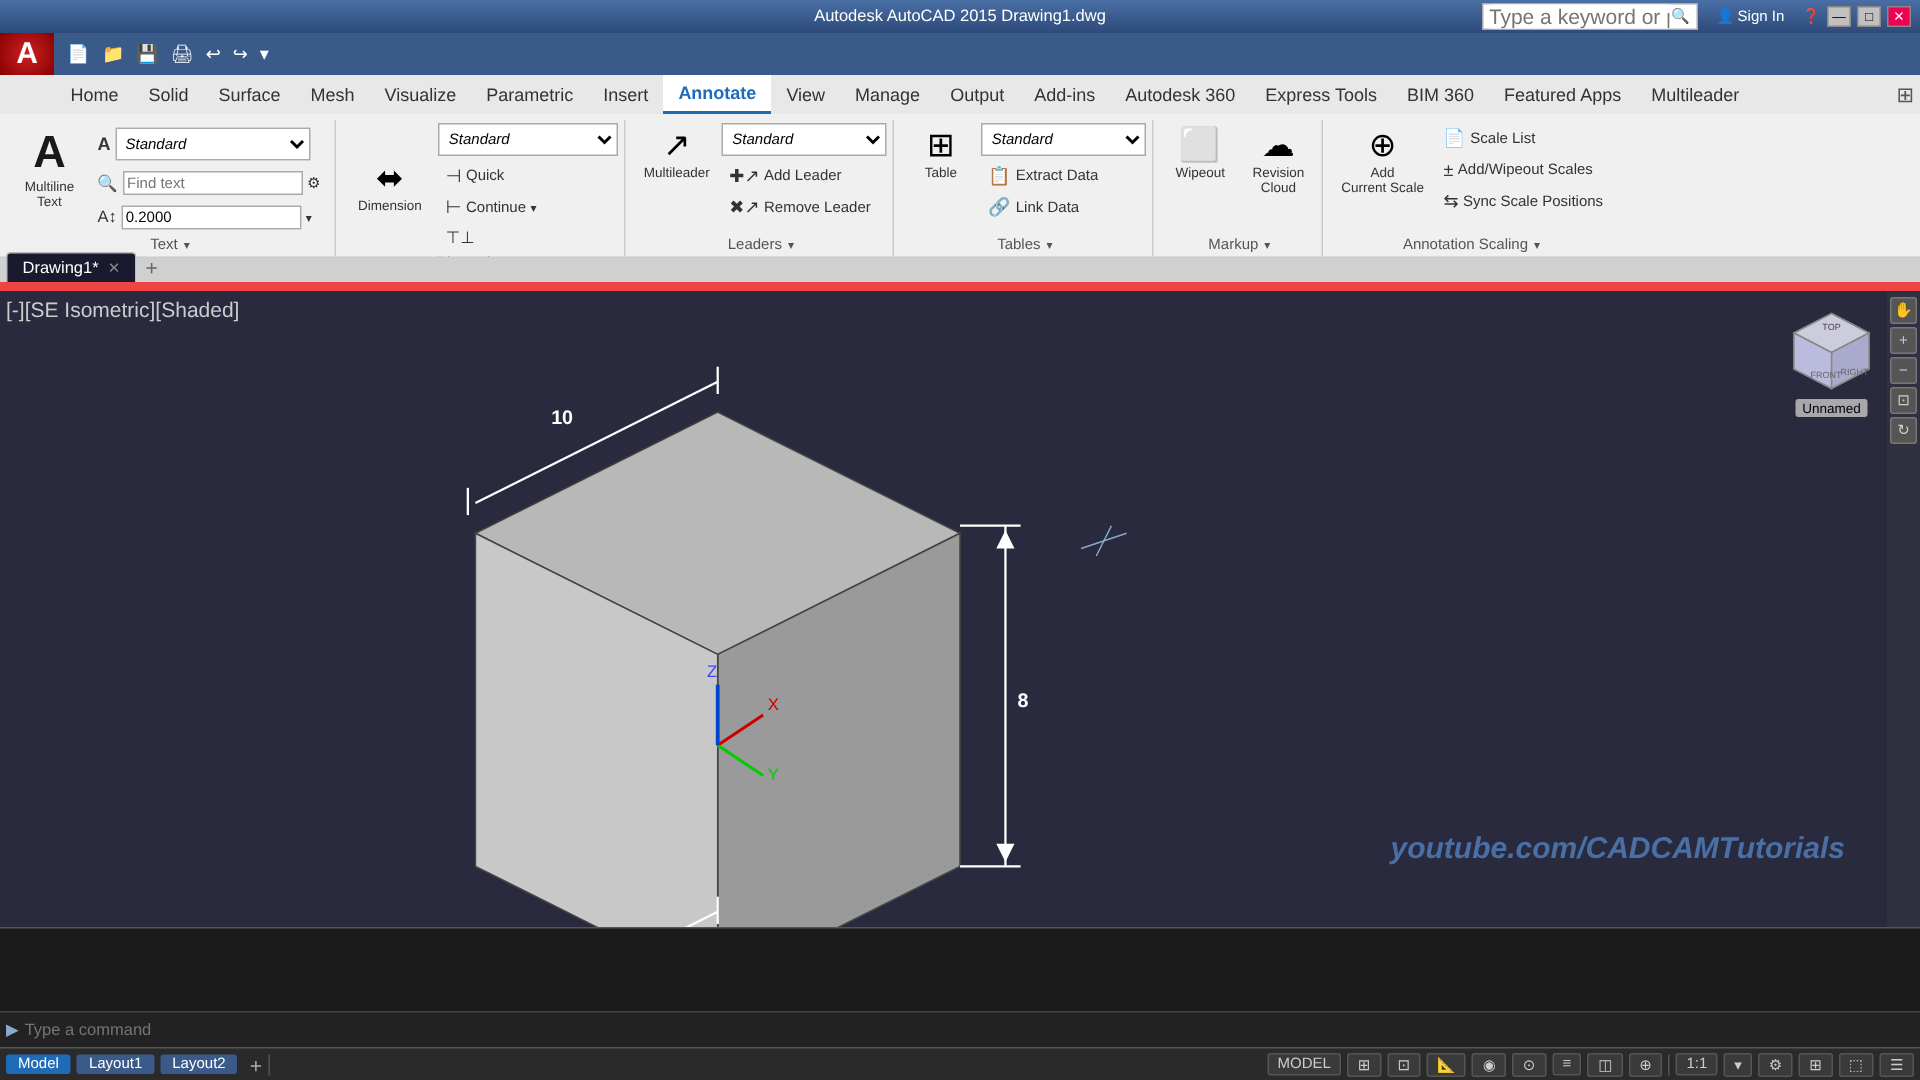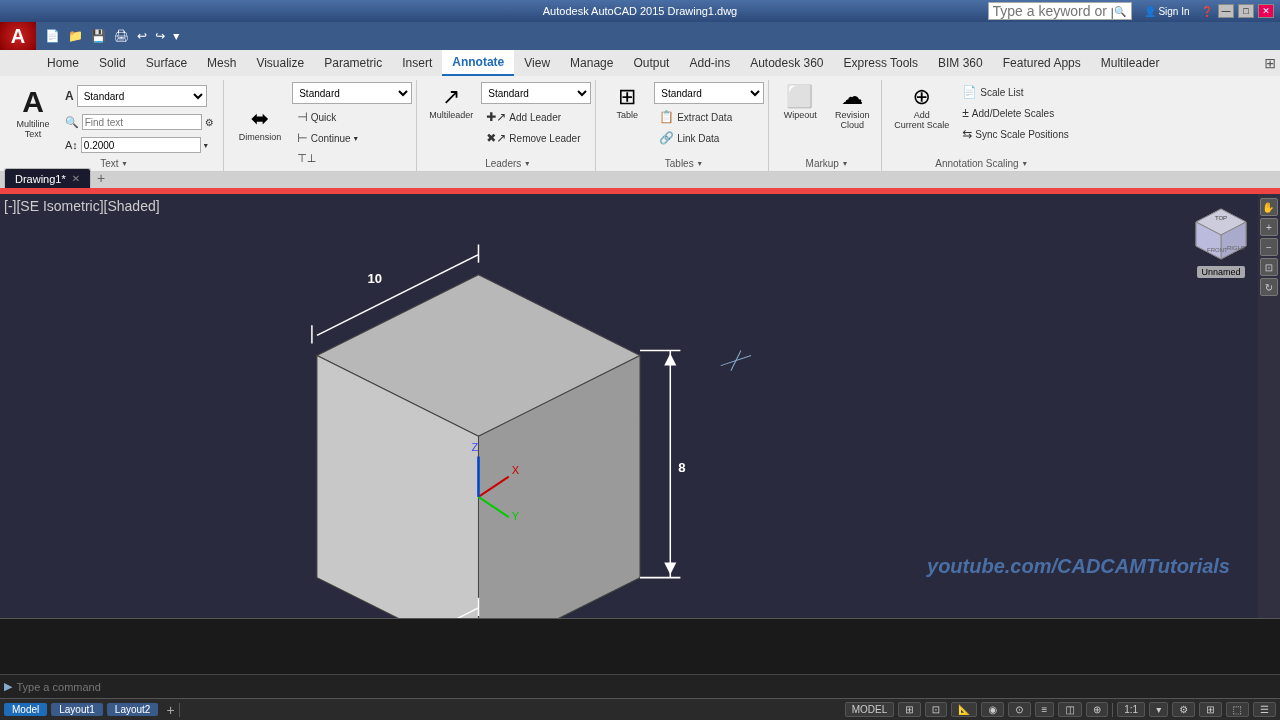--- a/index.html
+++ b/index.html
@@ -124,20 +124,21 @@
     }
 
     
     .ribbon-select {
       font-size: 10px;
       height: 22px;
       border: 1px solid #aaa;
       background: #fff;
       padding: 0 2px;
       cursor: pointer;
+      font-style: italic;
     }
 
     
     #tab-bar {
       height: 22px;
       background: #d0d0d0;
       display: flex;
       align-items: flex-end;
       padding-left: 4px;
       border-bottom: 6px solid #ef4444;
@@ -533,21 +534,21 @@
         <span class="btn-icon" style="font-size:22px;">⊕</span>
         <span class="btn-label">Add<br>Current Scale</span>
       </div>
       <div class="ribbon-btn-col">
         <div class="ribbon-btn-small">
           <span style="font-size:12px;">📄</span>
           <span>Scale List</span>
         </div>
         <div class="ribbon-btn-small">
           <span style="font-size:12px;">±</span>
-          <span>Add/Delete Scales</span>
+          <span>Add/Wipeout Scales</span>
         </div>
         <div class="ribbon-btn-small">
           <span style="font-size:12px;">⇆</span>
           <span>Sync Scale Positions</span>
         </div>
       </div>
     </div>
     <div class="ribbon-group-label">
       <span>Annotation Scaling</span>
       <span style="font-size:8px;">▾</span>

